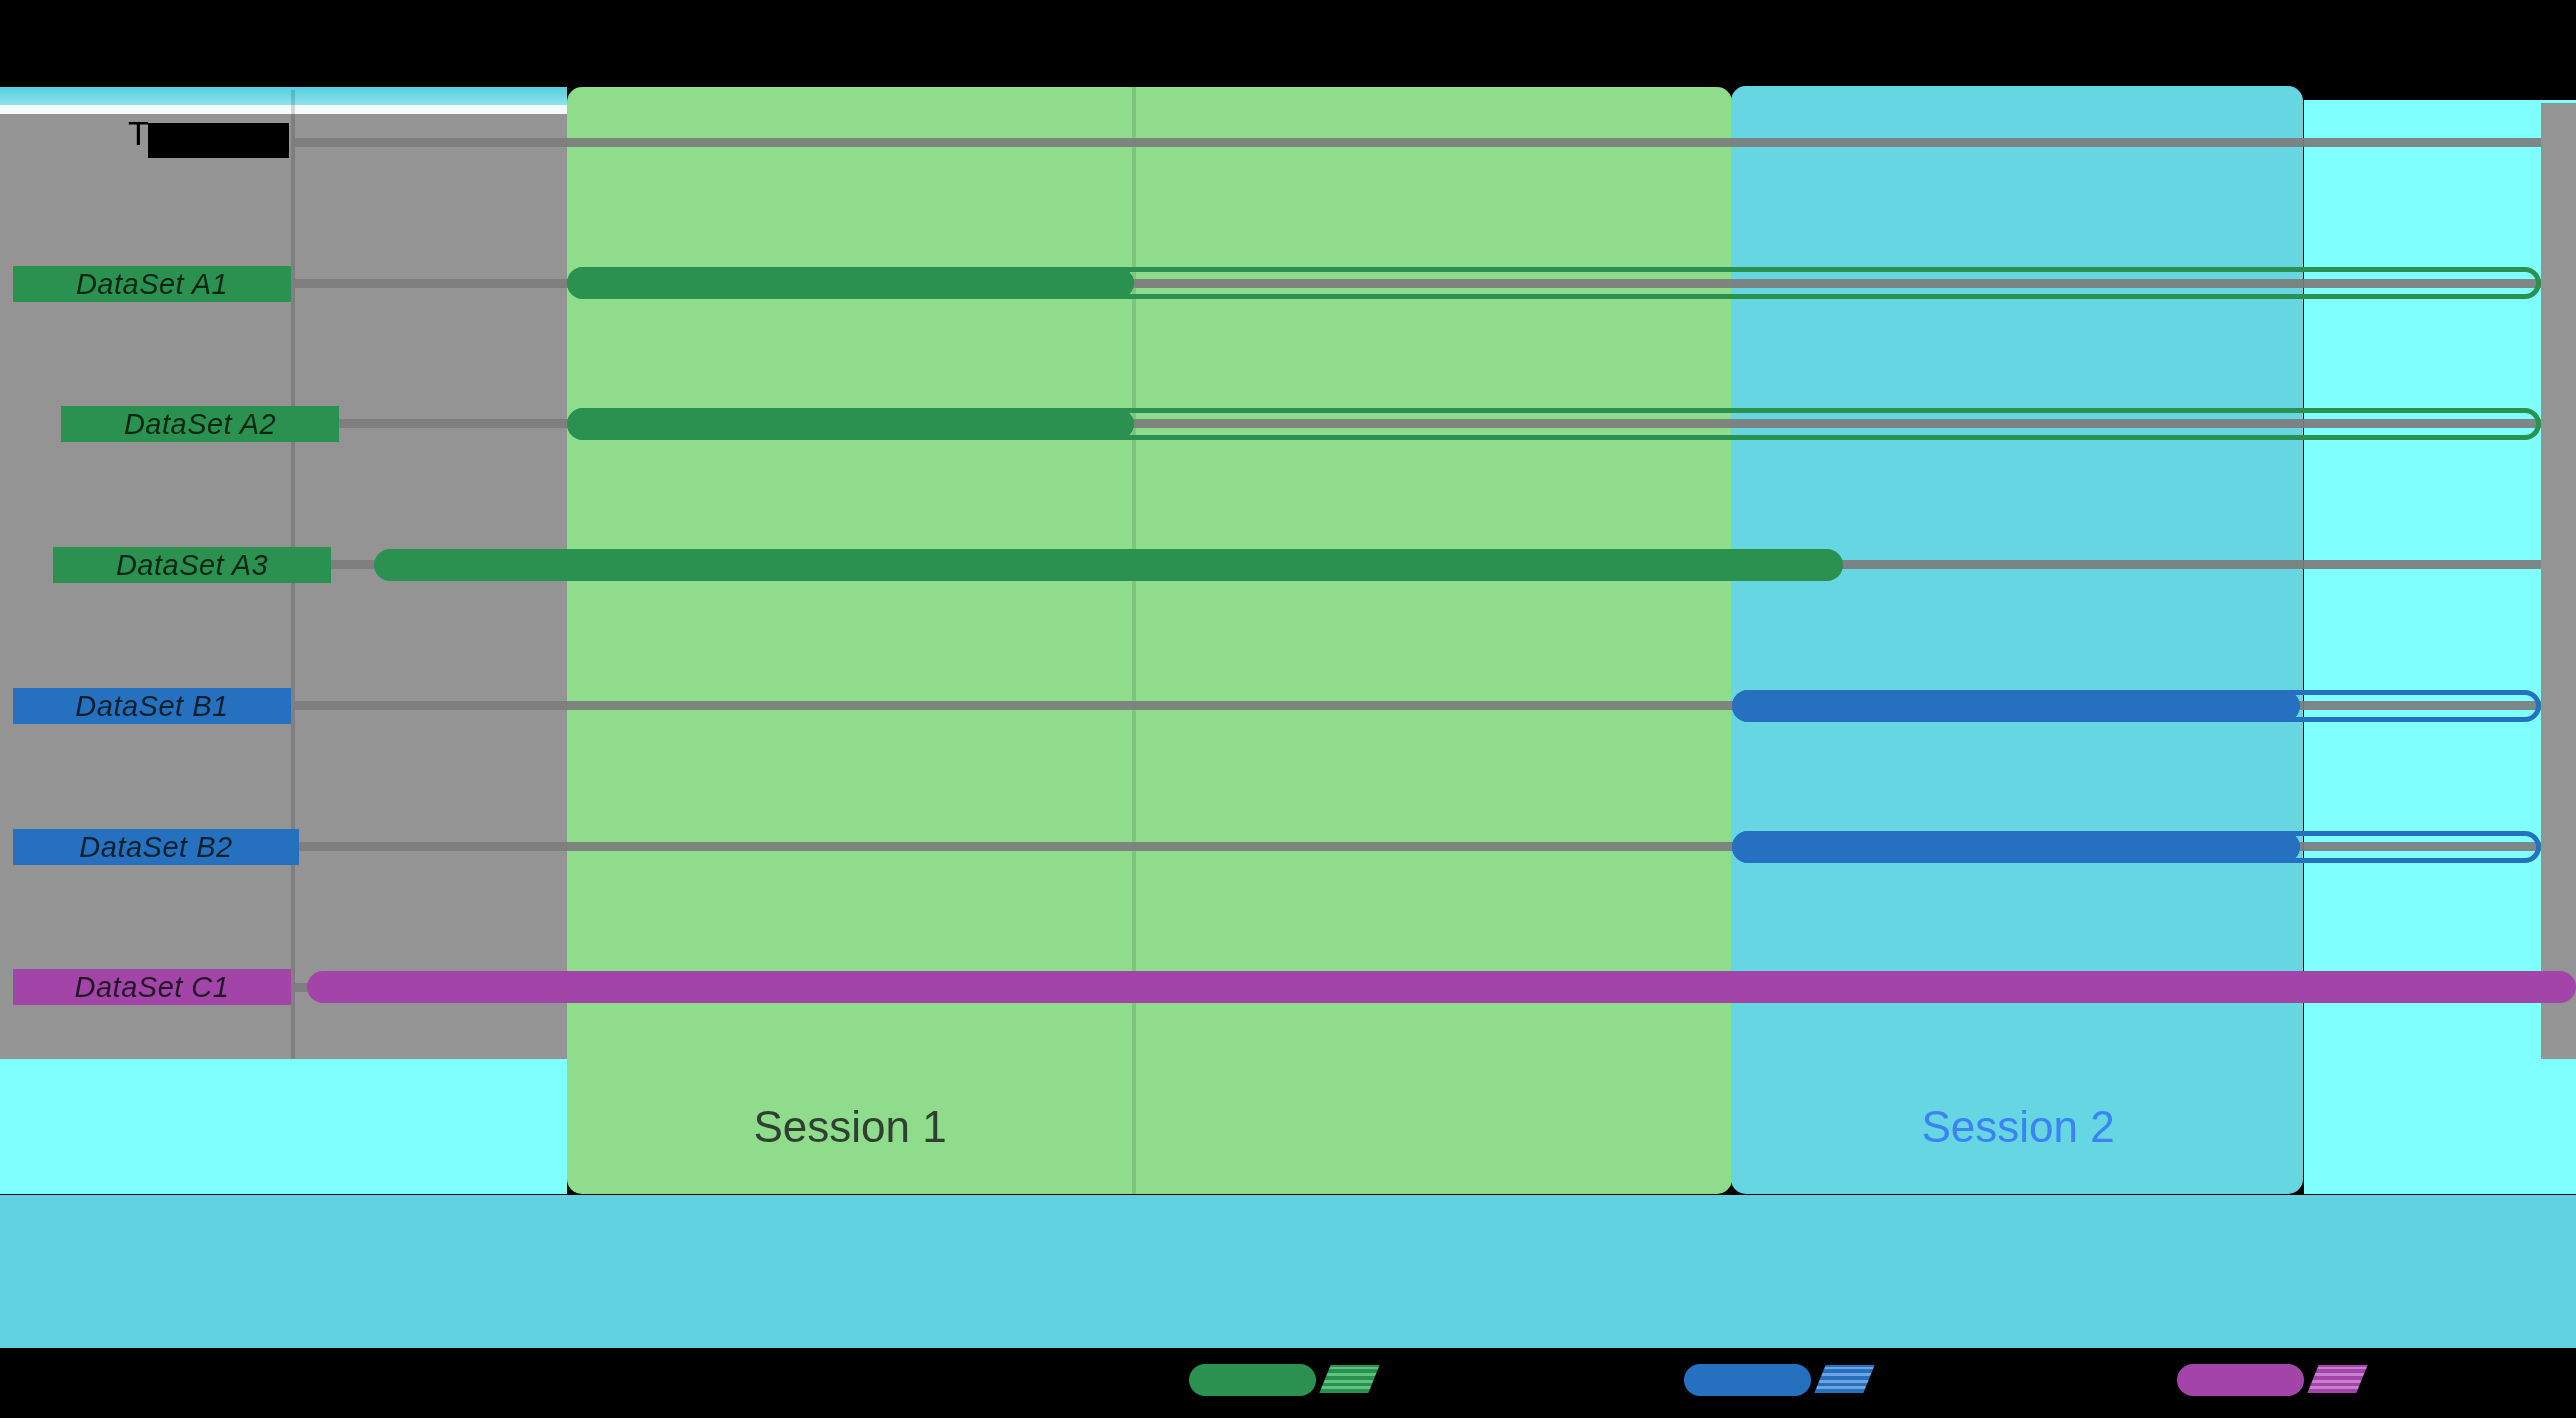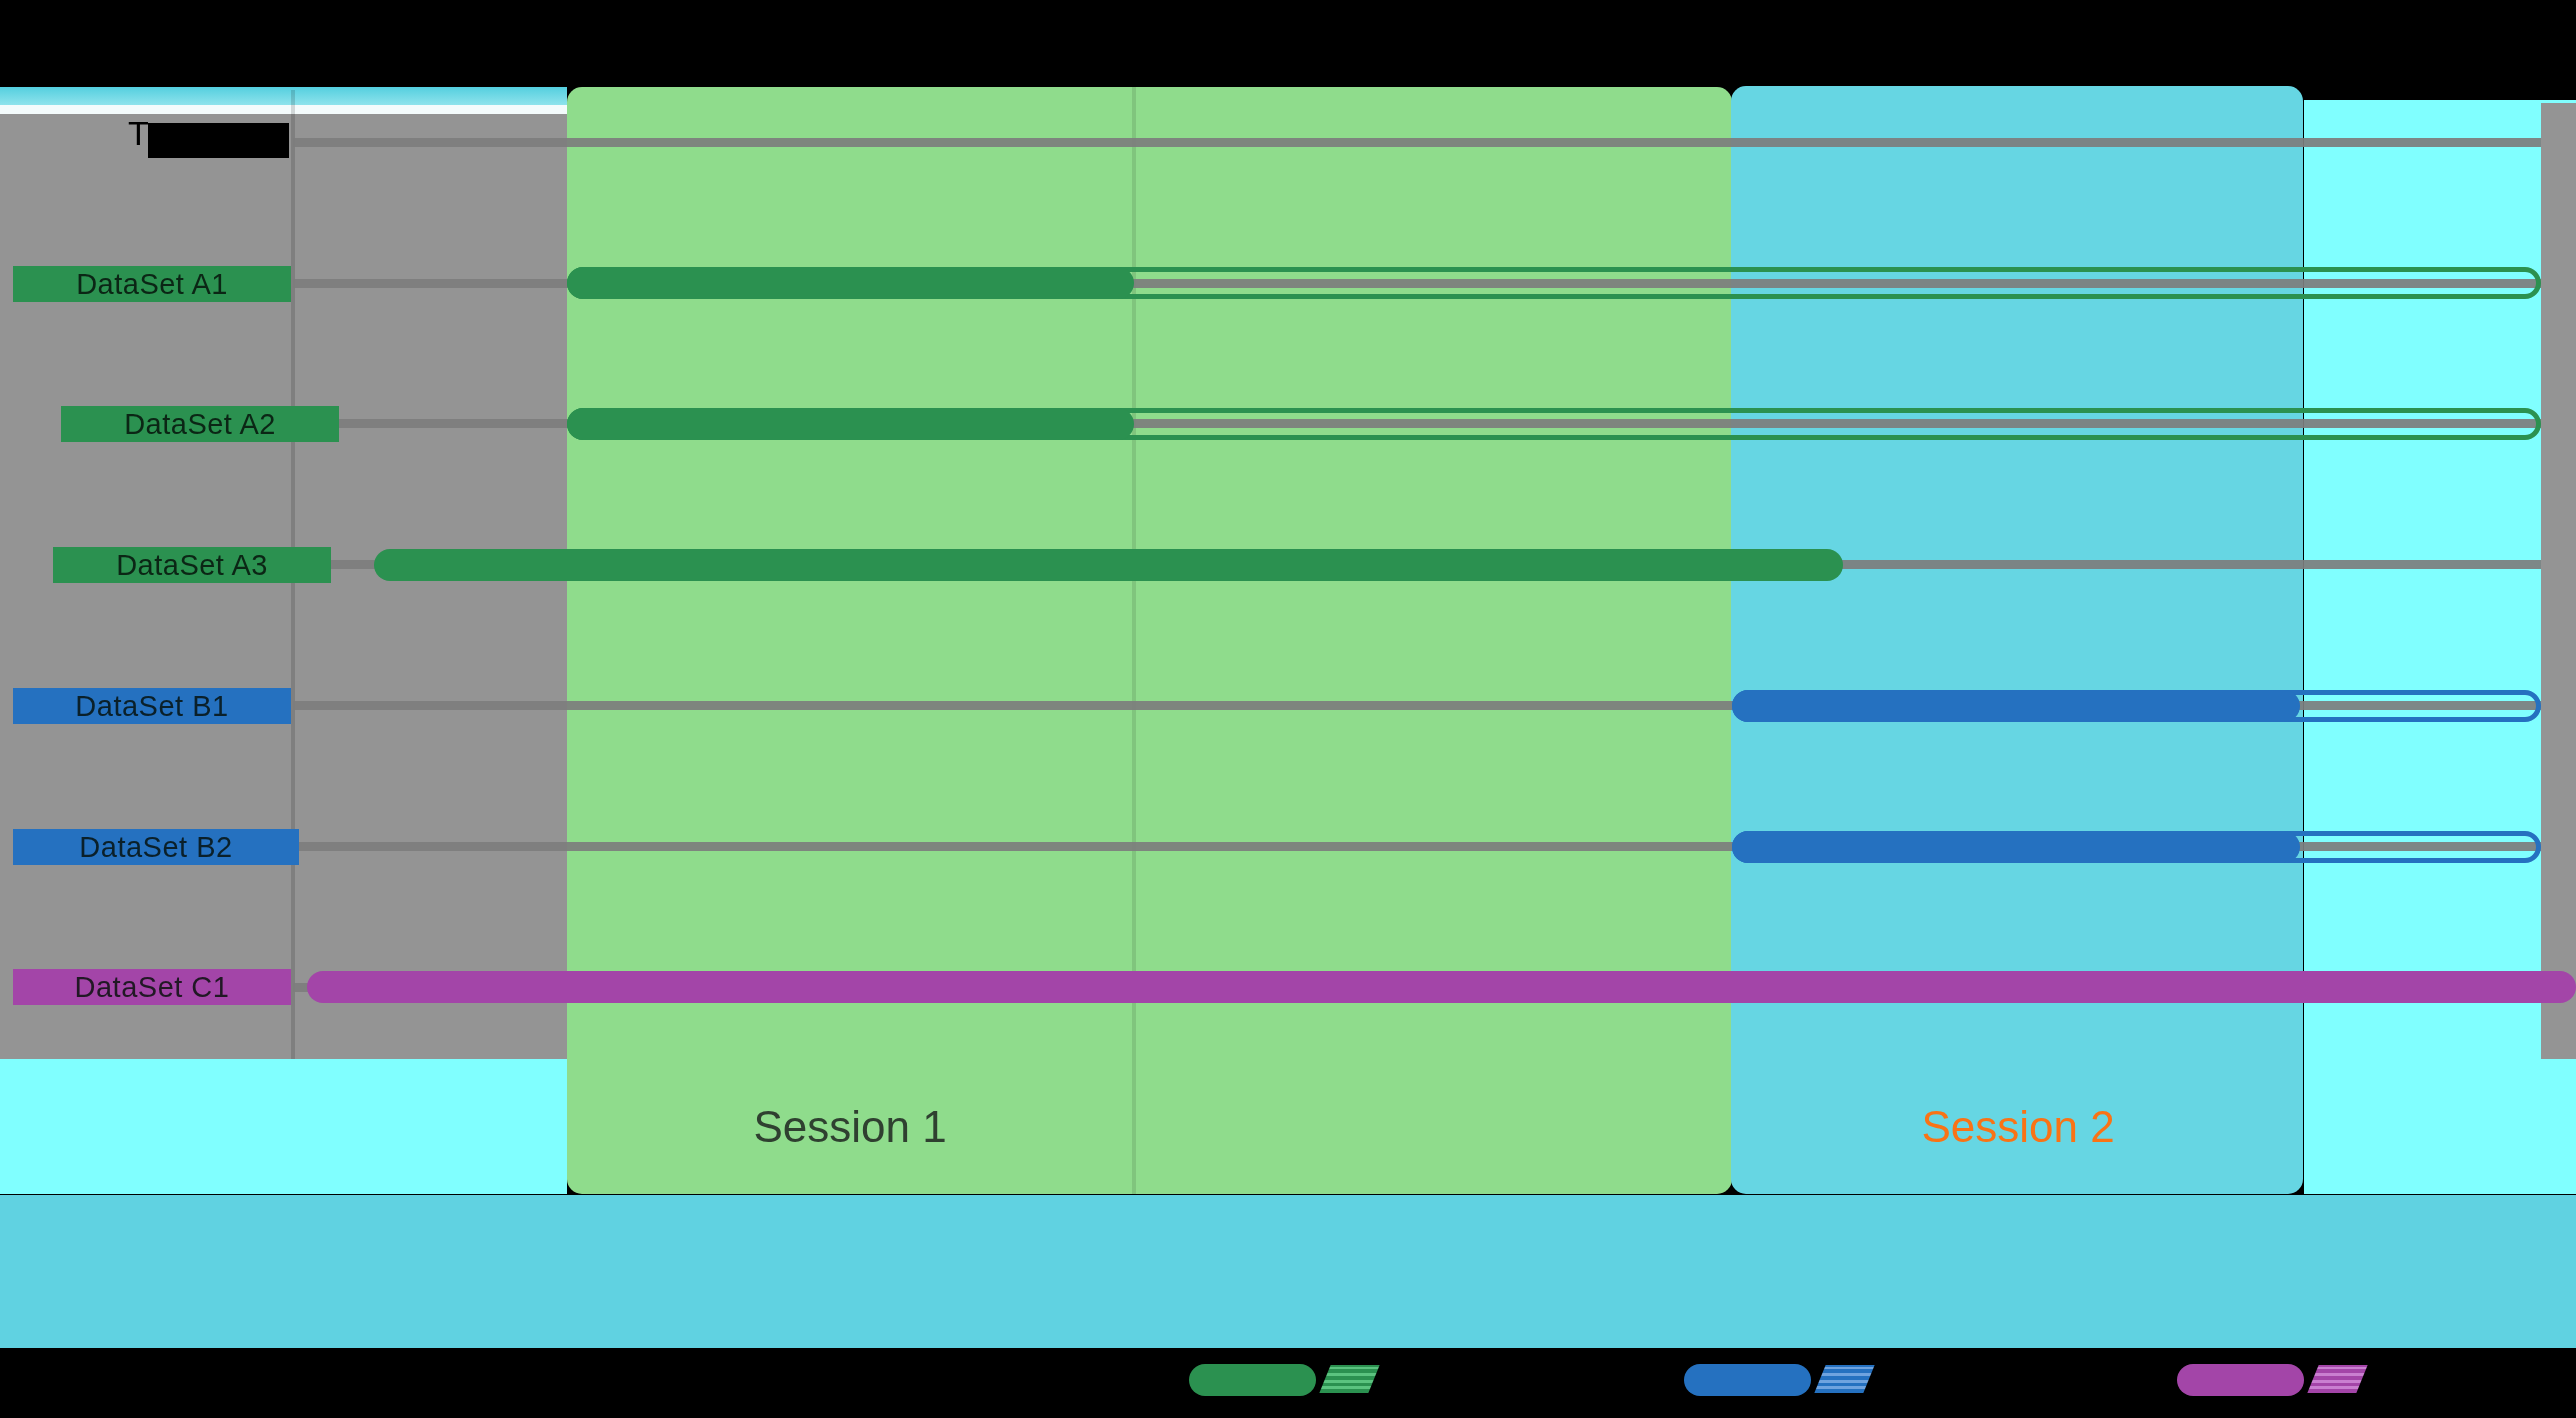--- a/index.html
+++ b/index.html
@@ -8,21 +8,21 @@
     font-family:"Liberation Sans", sans-serif;overflow:hidden;
   }
   .abs{position:absolute;}
   #chart{position:absolute;left:0;top:0;width:2576px;height:1419px;}
   .band{border-radius:15px;}
   .gridline{height:9.4px;background:rgba(125,125,125,0.92);}
   .track{height:32px;border-radius:16px;border-style:solid;border-width:5.6px;background:transparent;box-sizing:border-box;}
   .bar{height:32px;border-radius:16px;}
   .rowlabel{
     height:36px;display:flex;align-items:center;justify-content:center;
-    font-size:29px;letter-spacing:0.5px;color:rgba(5,15,8,0.82);white-space:nowrap;
+    font-size:29px;letter-spacing:0.5px;color:rgba(5,15,8,0.82);white-space:nowrap;font-style:italic;
   }
   .session-label{
     position:absolute;transform:translate(-50%,-50%);
     font-size:44px;white-space:nowrap;
   }
   .legend-pill{height:32px;border-radius:16px;}
   .legend-slash{height:28px;width:49px;transform:skewX(-22deg);}
   .headerT{font-size:34px;color:#000;line-height:34px;}
 </style>
 </head>
@@ -73,21 +73,21 @@
       <div class="rowlabel" style="position: absolute; left: 13px; top: 547px; width: 278px; background: rgb(43, 145, 80); margin-left: 40px;">DataSet A3</div>
       <div class="rowlabel" style="position: absolute; left: 13px; top: 688px; width: 278px; background: rgb(37, 113, 192);">DataSet B1</div>
       <div class="rowlabel" style="position: absolute; left: 13px; top: 829px; width: 286px; background: rgb(37, 113, 192);">DataSet B2</div>
       <div class="rowlabel" style="position: absolute; left: 13px; top: 969px; width: 278px; background: rgb(163, 69, 168);">DataSet C1</div>
     </div>
 
   <div class="abs headerT" style="left:128px;top:116px;">T</div>
   <div class="abs" style="left:148px;top:123px;width:141px;height:35px;background:#000;"></div>
 
   <div class="session-label" style="left:850px;top:1127px;color:#2F4030;">Session 1</div>
-  <div class="session-label" style="left:2018px;top:1127px;color:#f97316;">Session 2</div>
+  <div class="session-label" style="left:2018px;top:1127px;color:#3b82f6;">Session 2</div>
 
   <div class="abs" style="left:0;top:1059px;width:567px;height:135px;background:#80FFFF;"></div>
   <div class="abs" style="left:0;top:1195px;width:2576px;height:153px;background:#60D2E1;"></div>
 
   <div id="legend" class="abs" style="left:0;top:0;">
       <div class="legend-pill" style="position: absolute; left: 1189px; top: 1364px; width: 127px; background: rgb(43, 145, 80);"></div>
       <div class="legend-slash" style="position: absolute; left: 1325px; top: 1365px; background: repeating-linear-gradient(0deg, rgb(43, 145, 80) 0px, rgb(43, 145, 80) 3.8px, rgb(91, 195, 127) 3.8px, rgb(91, 195, 127) 6.6px);"></div>
       <div class="legend-pill" style="position: absolute; left: 1684px; top: 1364px; width: 127px; background: rgb(37, 113, 192);"></div>
       <div class="legend-slash" style="position: absolute; left: 1820px; top: 1365px; background: repeating-linear-gradient(0deg, rgb(37, 113, 192) 0px, rgb(37, 113, 192) 3.8px, rgb(111, 163, 223) 3.8px, rgb(111, 163, 223) 6.6px);"></div>
       <div class="legend-pill" style="position: absolute; left: 2177px; top: 1364px; width: 127px; background: rgb(163, 69, 168);"></div>

